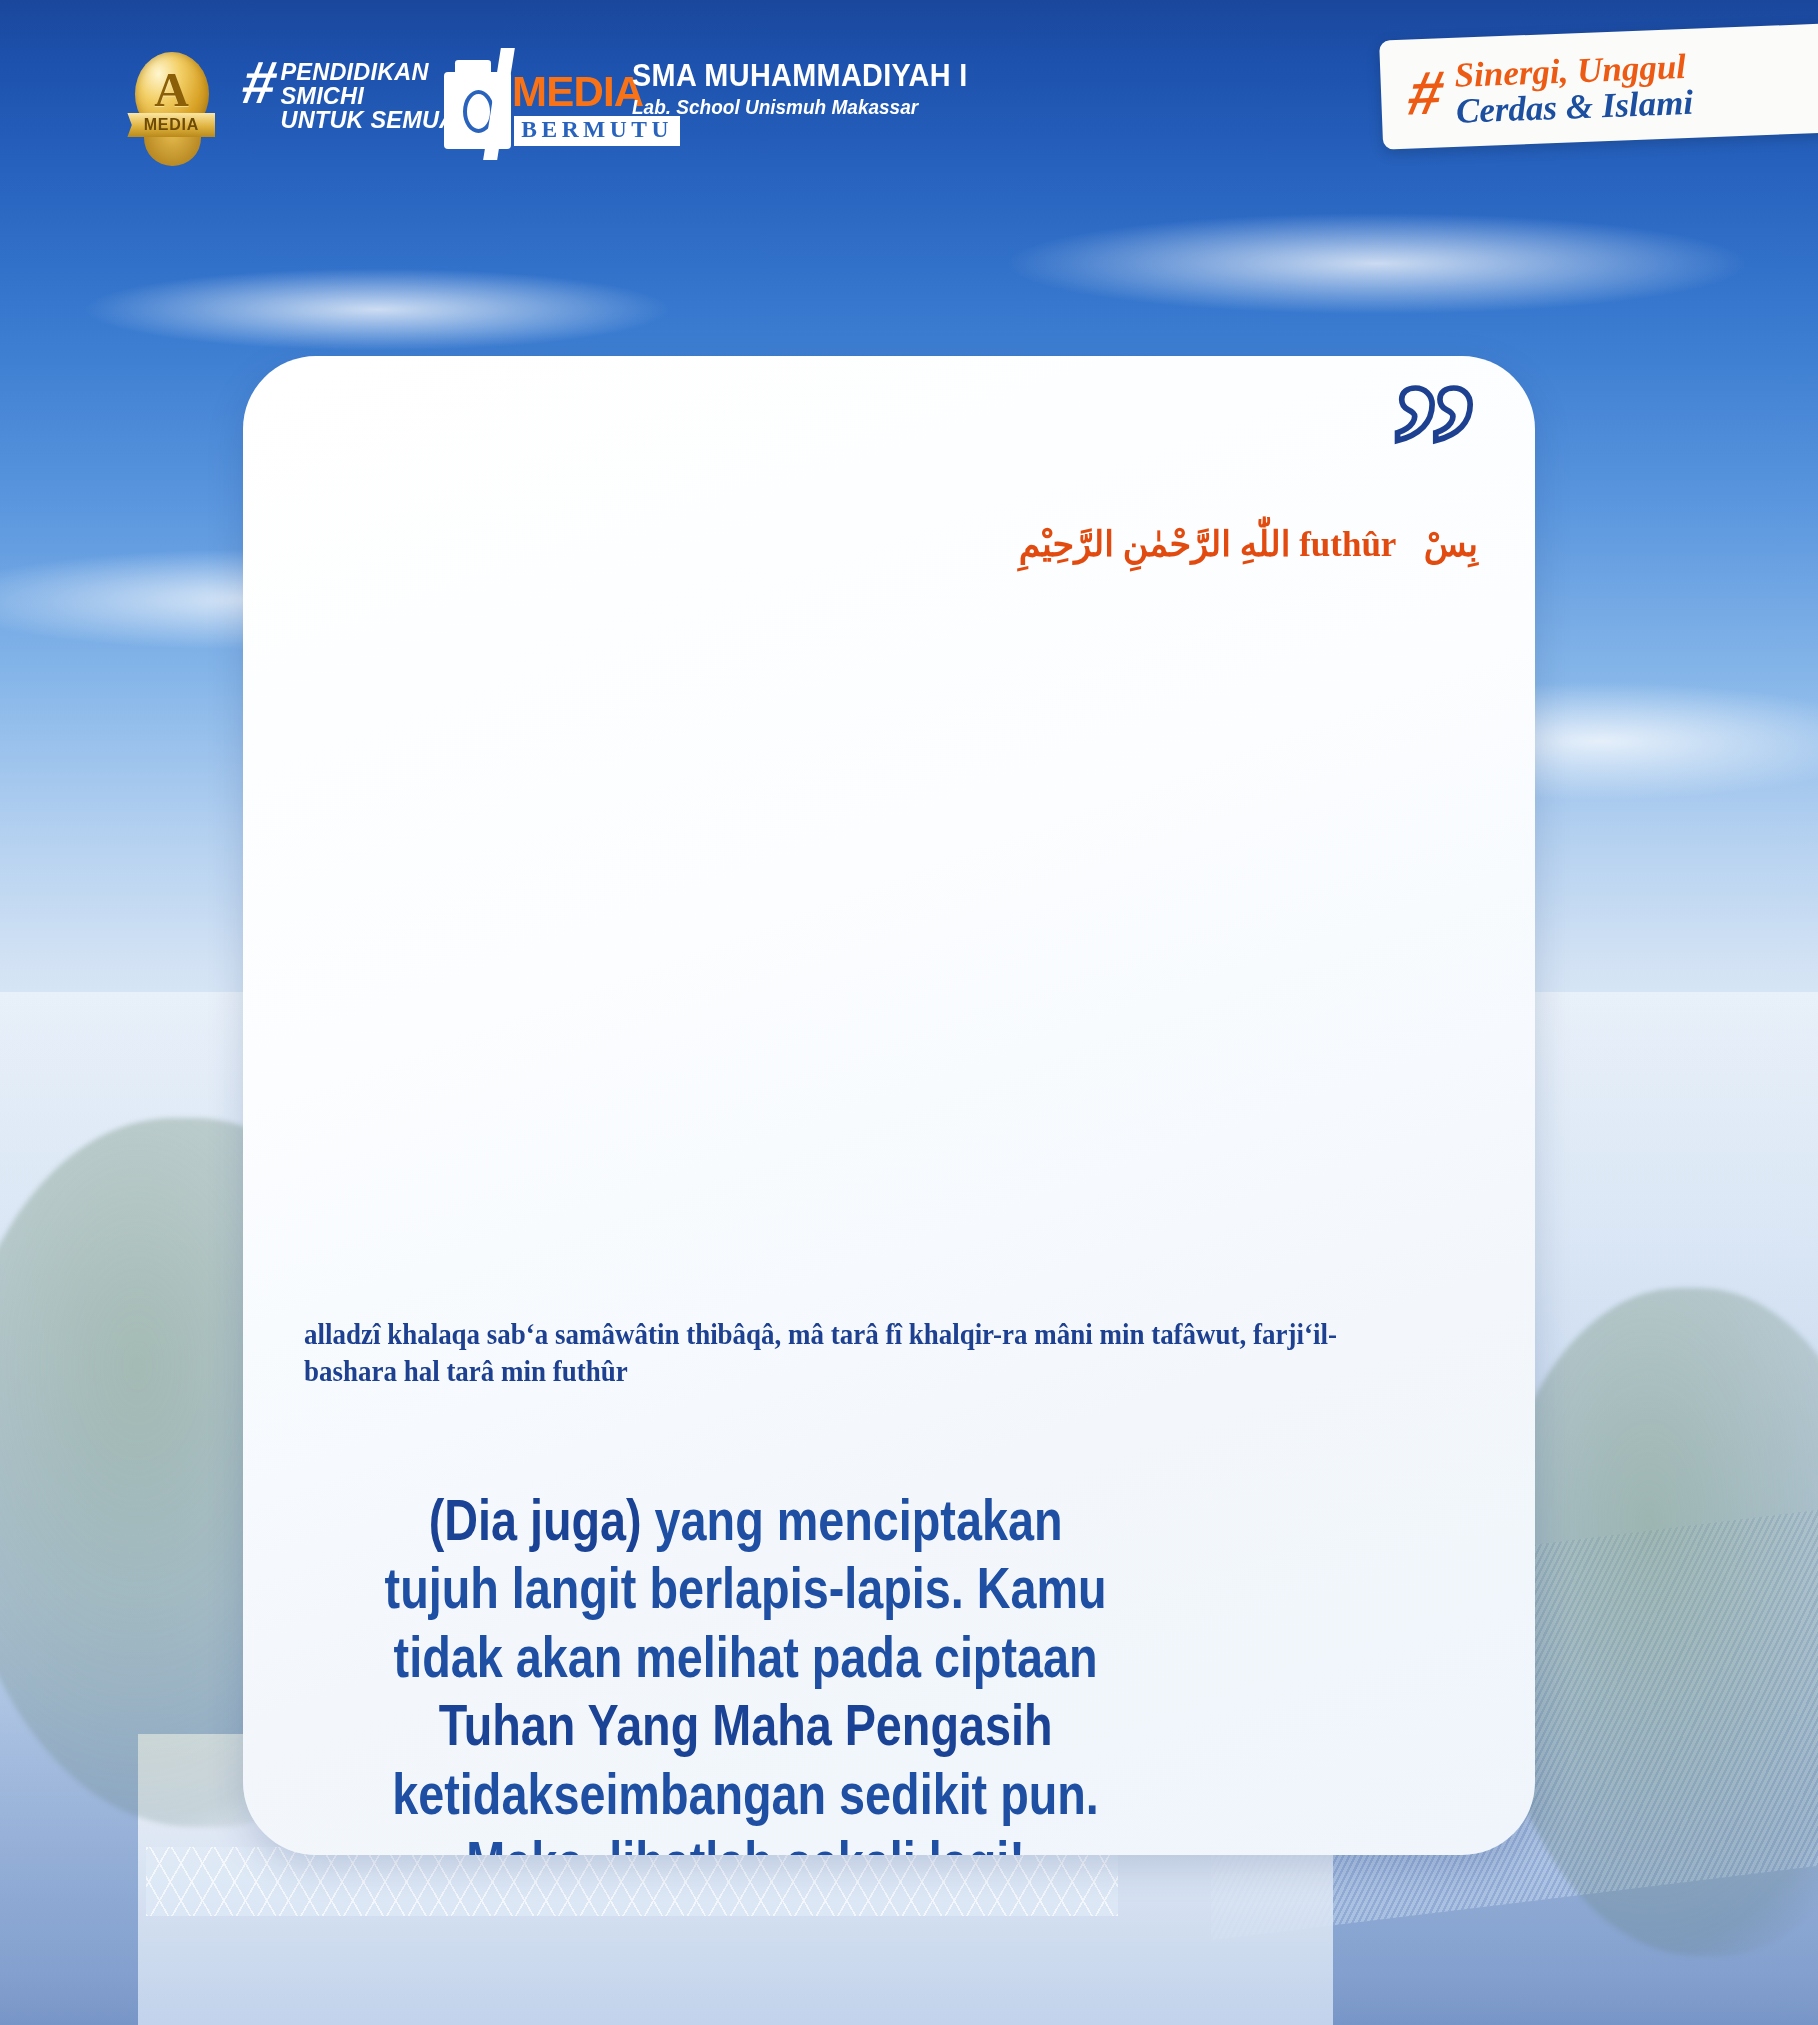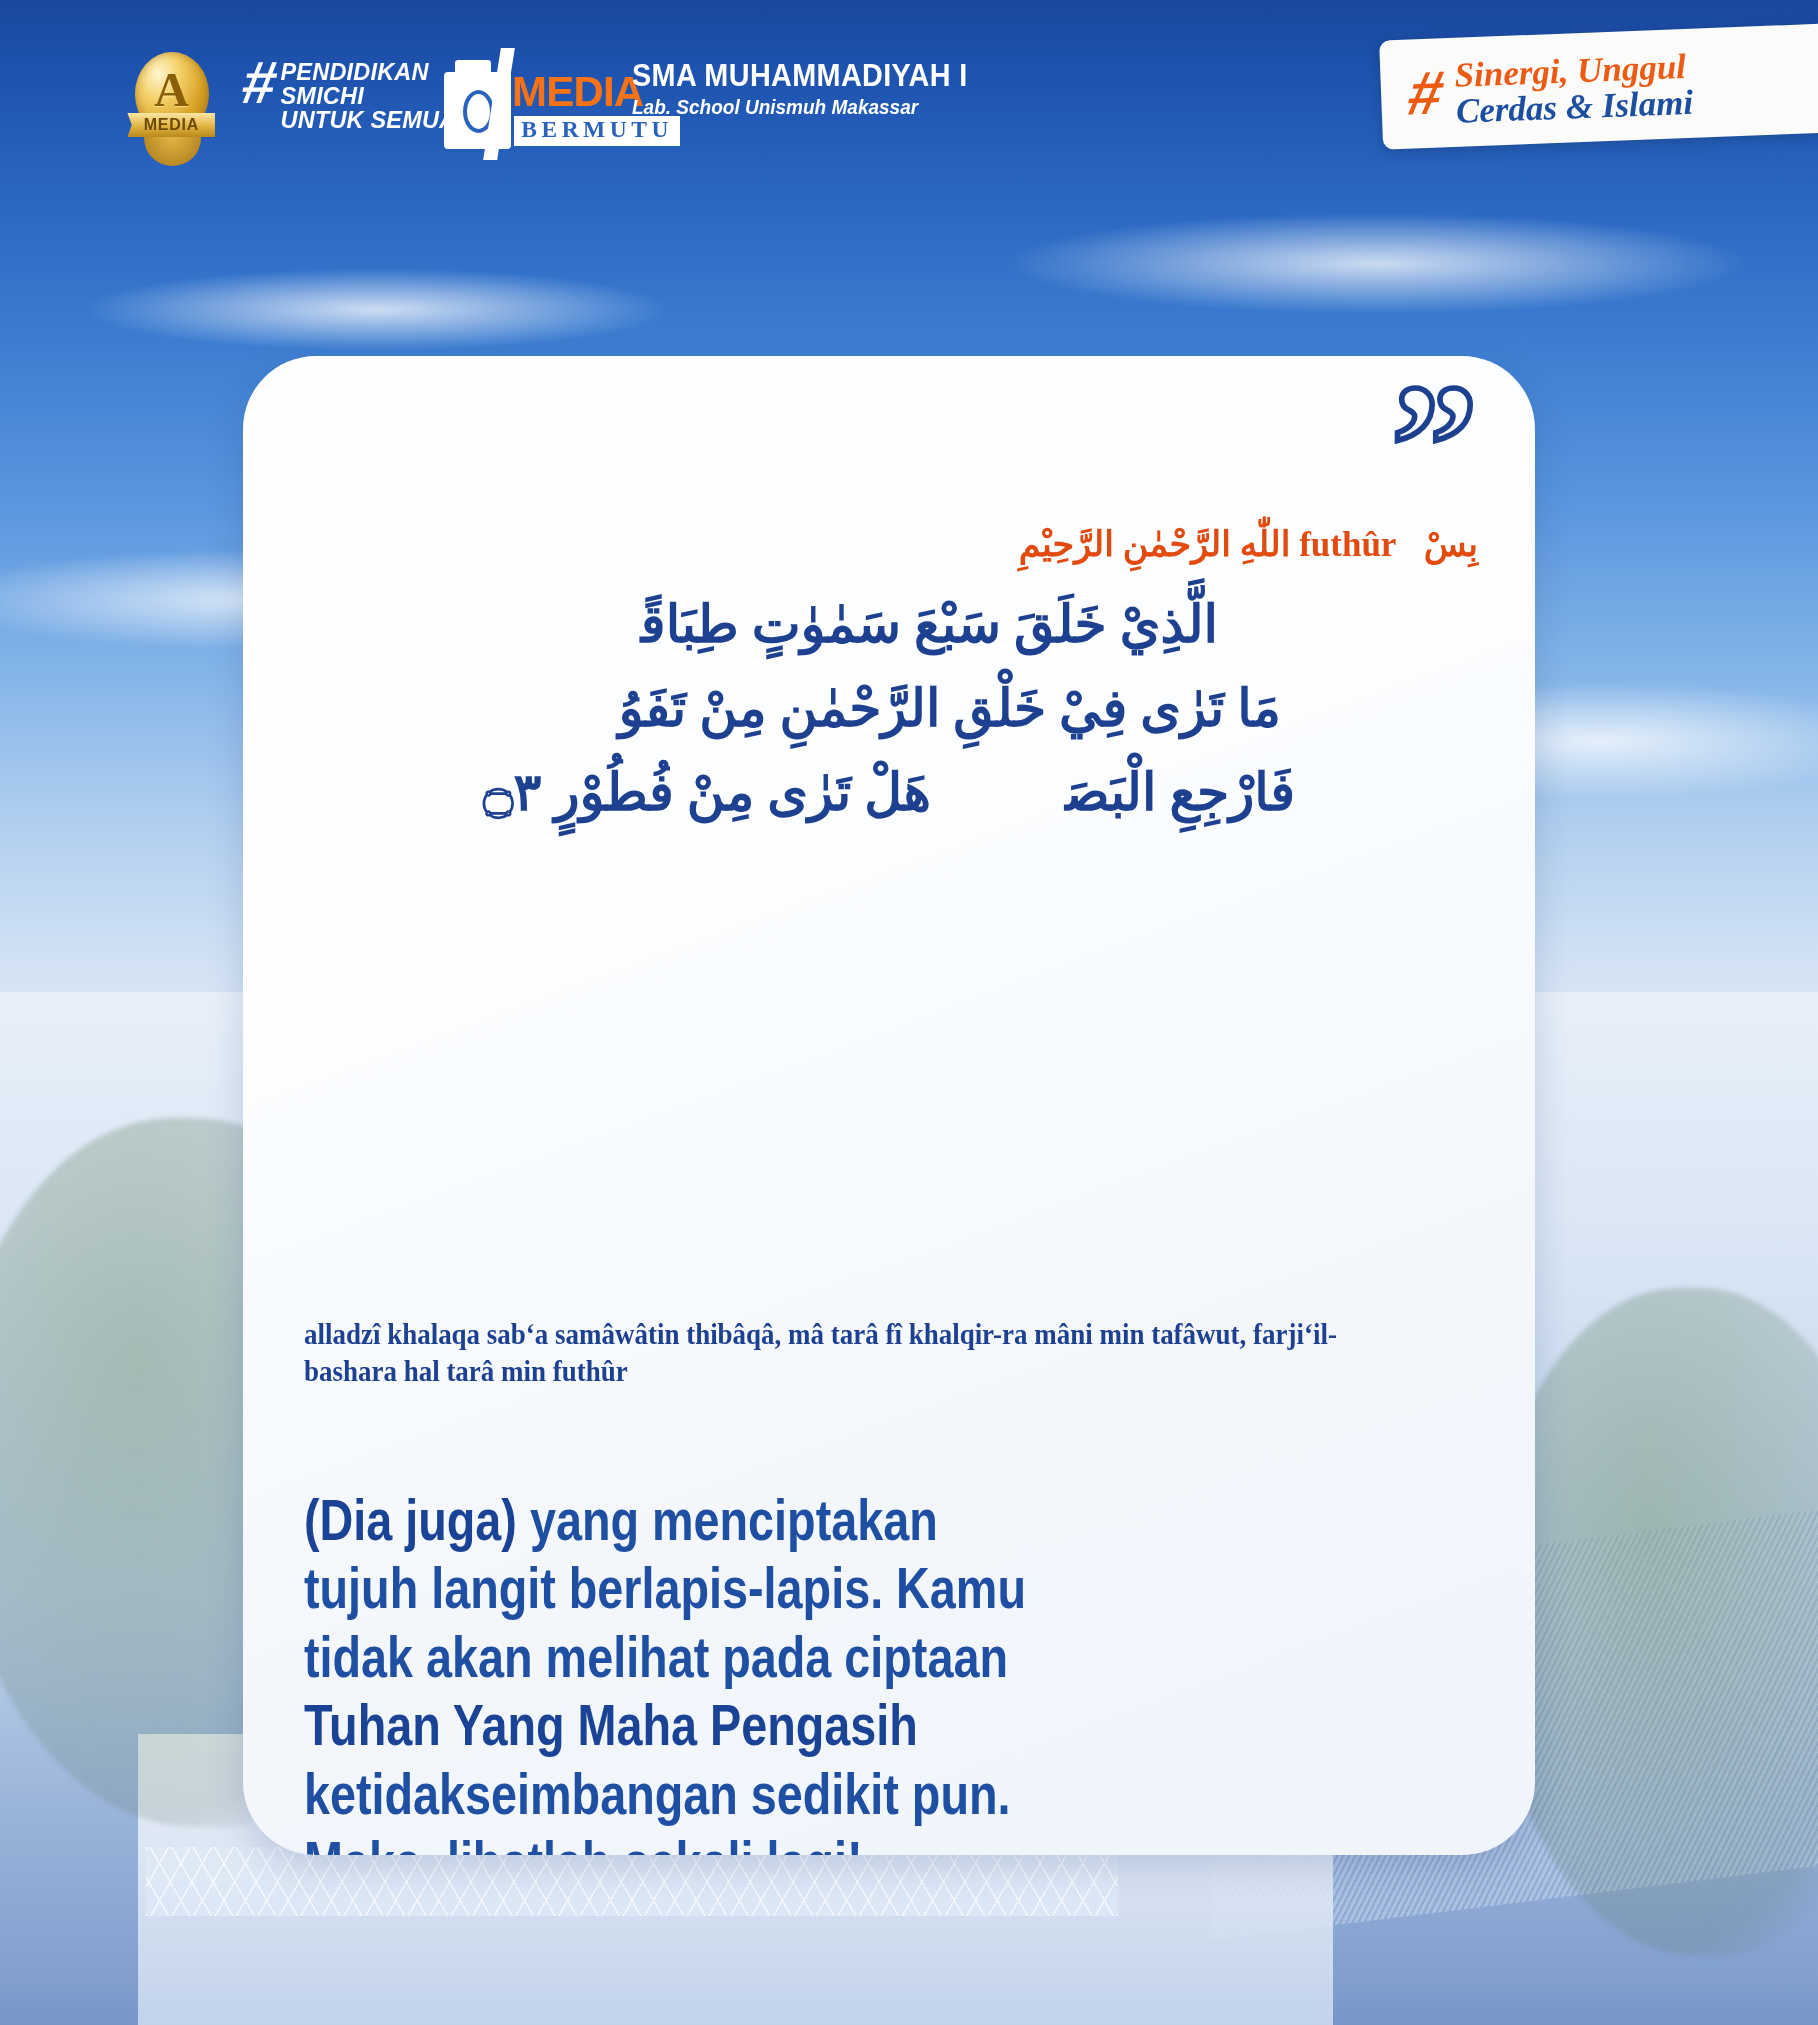--- a/index.html
+++ b/index.html
@@ -214,21 +214,21 @@
     font:bold 52px/1.62 "Liberation Serif", serif; color:#1d4190;
     white-space:nowrap;
   }
 
   .translit {
     position:absolute; left:61px; right:61px; top:960px;
     font:700 29px/1.28 "Liberation Serif", serif; color:#1d4190;
     transform:scaleX(.93); transform-origin:left;
   }
 
-  .meaning { position:absolute; left:61px; top:1130px; width:1077px; }
+  .meaning { position:absolute; left:61px; top:1130px; width:1077px;text-align:center; }
   .meaning .ln {
     font:700 57px/1.20 "Liberation Sans", sans-serif; color:#1f4fa3;
     transform:scaleX(.82); transform-origin:left; white-space:nowrap;
   }
   .meaning .ln b { font-weight:900; color:#1b4395; }
   .meaning .ln.strong { font-weight:900; color:#1b4395; }
 </style>
 </head>
 <body>
 
@@ -310,25 +310,20 @@
     </div>
   </div>
 
   <div class="quote-card">
     <div class="card-inner">
 
       <div class="quote-mark">”</div>
 
       <div class="basmala">بِسْfuthûrِ اللّٰهِ الرَّحْمٰنِ الرَّحِيْمِ</div>
 
-      <div class="ayah">
-        <div>الَّذِيْ خَلَقَ سَبْعَ سَمٰوٰتٍ طِبَاقًاۖ</div>
-        <div>مَا تَرٰى فِيْ خَلْقِ الرَّحْمٰنِ مِنْ تَفَوُتٍۖ</div>
-        <div>فَارْجِعِ الْبَصَرَۖ هَلْ تَرٰى مِنْ فُطُوْرٍ ۝٣</div>
-      </div>
 
       <div class="translit">alladzî khalaqa sab‘a samâwâtin thibâqâ, mâ tarâ fî khalqir-ra mâni min tafâwut, farji‘il-bashara hal tarâ min futhûr</div>
 
       <div class="meaning">
         <div class="ln">
           <b>(Dia juga)</b><span> yang menciptakan</span>
         </div>
         <div class="ln">tujuh langit berlapis-lapis. Kamu</div>
         <div class="ln">tidak akan melihat pada ciptaan</div>
         <div class="ln strong">Tuhan Yang Maha Pengasih</div>

